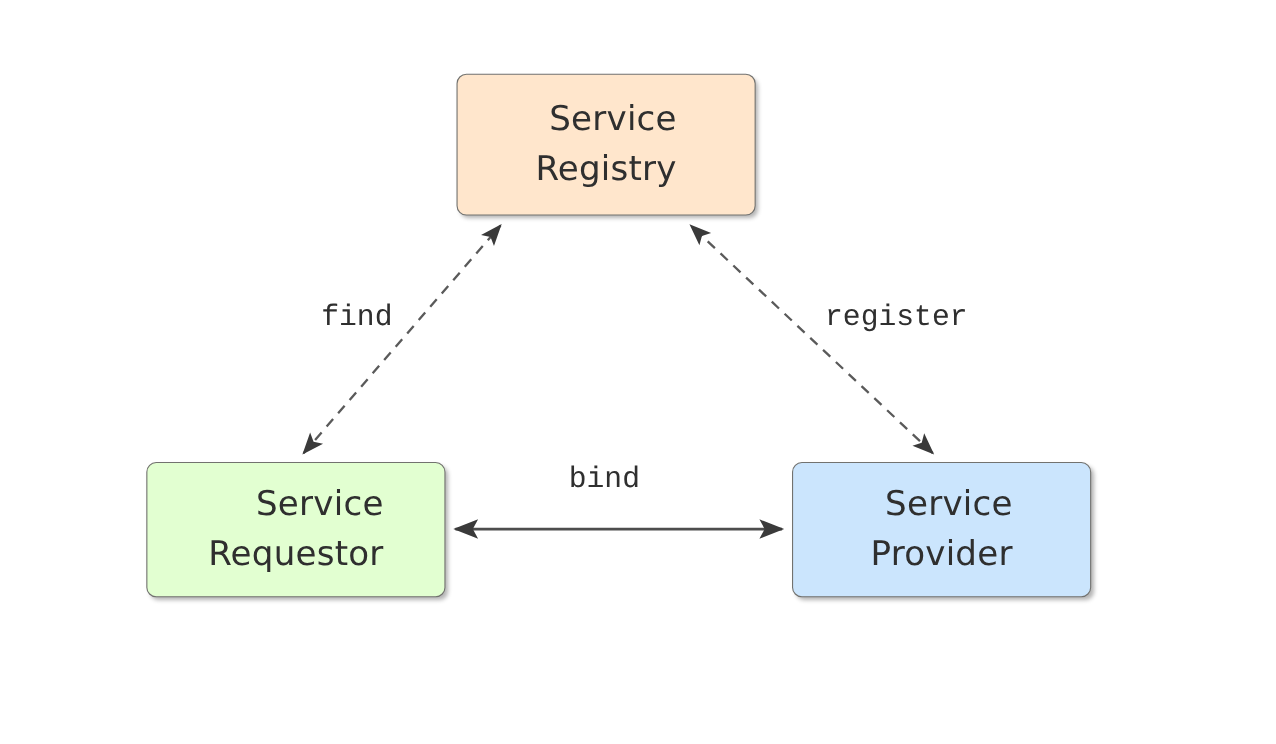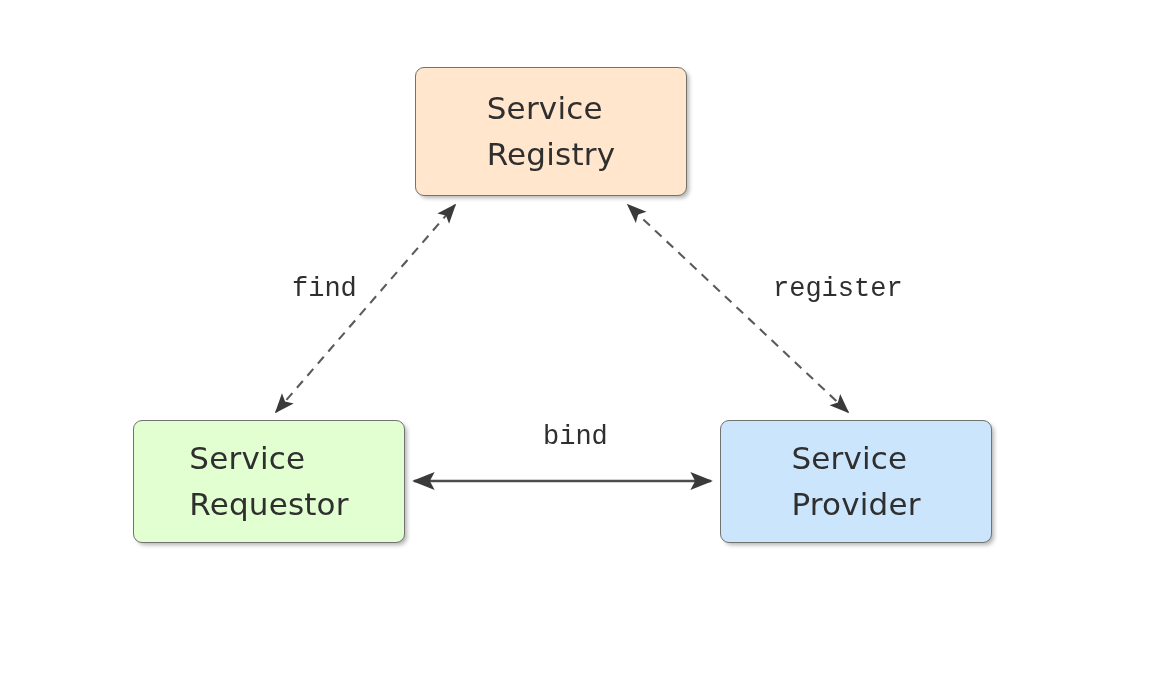--- a/index.html
+++ b/index.html
@@ -43,21 +43,21 @@
     display: flex;
     align-items: center;
     justify-content: center;
     box-shadow: 3px 3px 4px -1px rgba(0,0,0,0.30);
   }
   .node-label {
     font-family: "DejaVu Sans", sans-serif;
     font-size: 31px;
     line-height: 1.48;
     color: #2f2f2f;
-    text-align: left;
+    text-align: right;
     letter-spacing: 0.2px;
     white-space: pre-line;
     user-select: none;
   }
 
   #node-service-registry {
     left: 415px;
     top: 67px;
     width: 272px;
     height: 129px;
@@ -82,22 +82,22 @@
   .edge-label {
     position: absolute;
     z-index: 3;
     font-family: Liberation Mono, monospace;
     font-size: 27px;
     color: #2f2f2f;
     white-space: nowrap;
     user-select: none;
   }
   #edge-label-find      { left: 292px; top: 274px; }
-  #edge-label-register  { left: 773px; top: 274px; }
-  #edge-label-bind      { left: 517px; top: 422px; margin-left: 26px; }
+  #edge-label-register  { left: 750px; top: 274px; }
+  #edge-label-bind      { left: 517px; top: 422px; }
 </style>
 </head>
 <body>
 
 <div id="diagram-canvas">
 
   <svg id="edge-layer" viewBox="0 0 1160 676" width="1160" height="676" xmlns="http://www.w3.org/2000/svg">
     <defs>
       <marker id="arrow-end" markerWidth="11" markerHeight="11" refX="9.2" refY="4.2" orient="auto" markerUnits="strokeWidth">
         <path d="M0.6,0.5 L10,4.2 L0.6,7.9 L2.6,4.2 Z" fill="#3a3a3a"></path>

